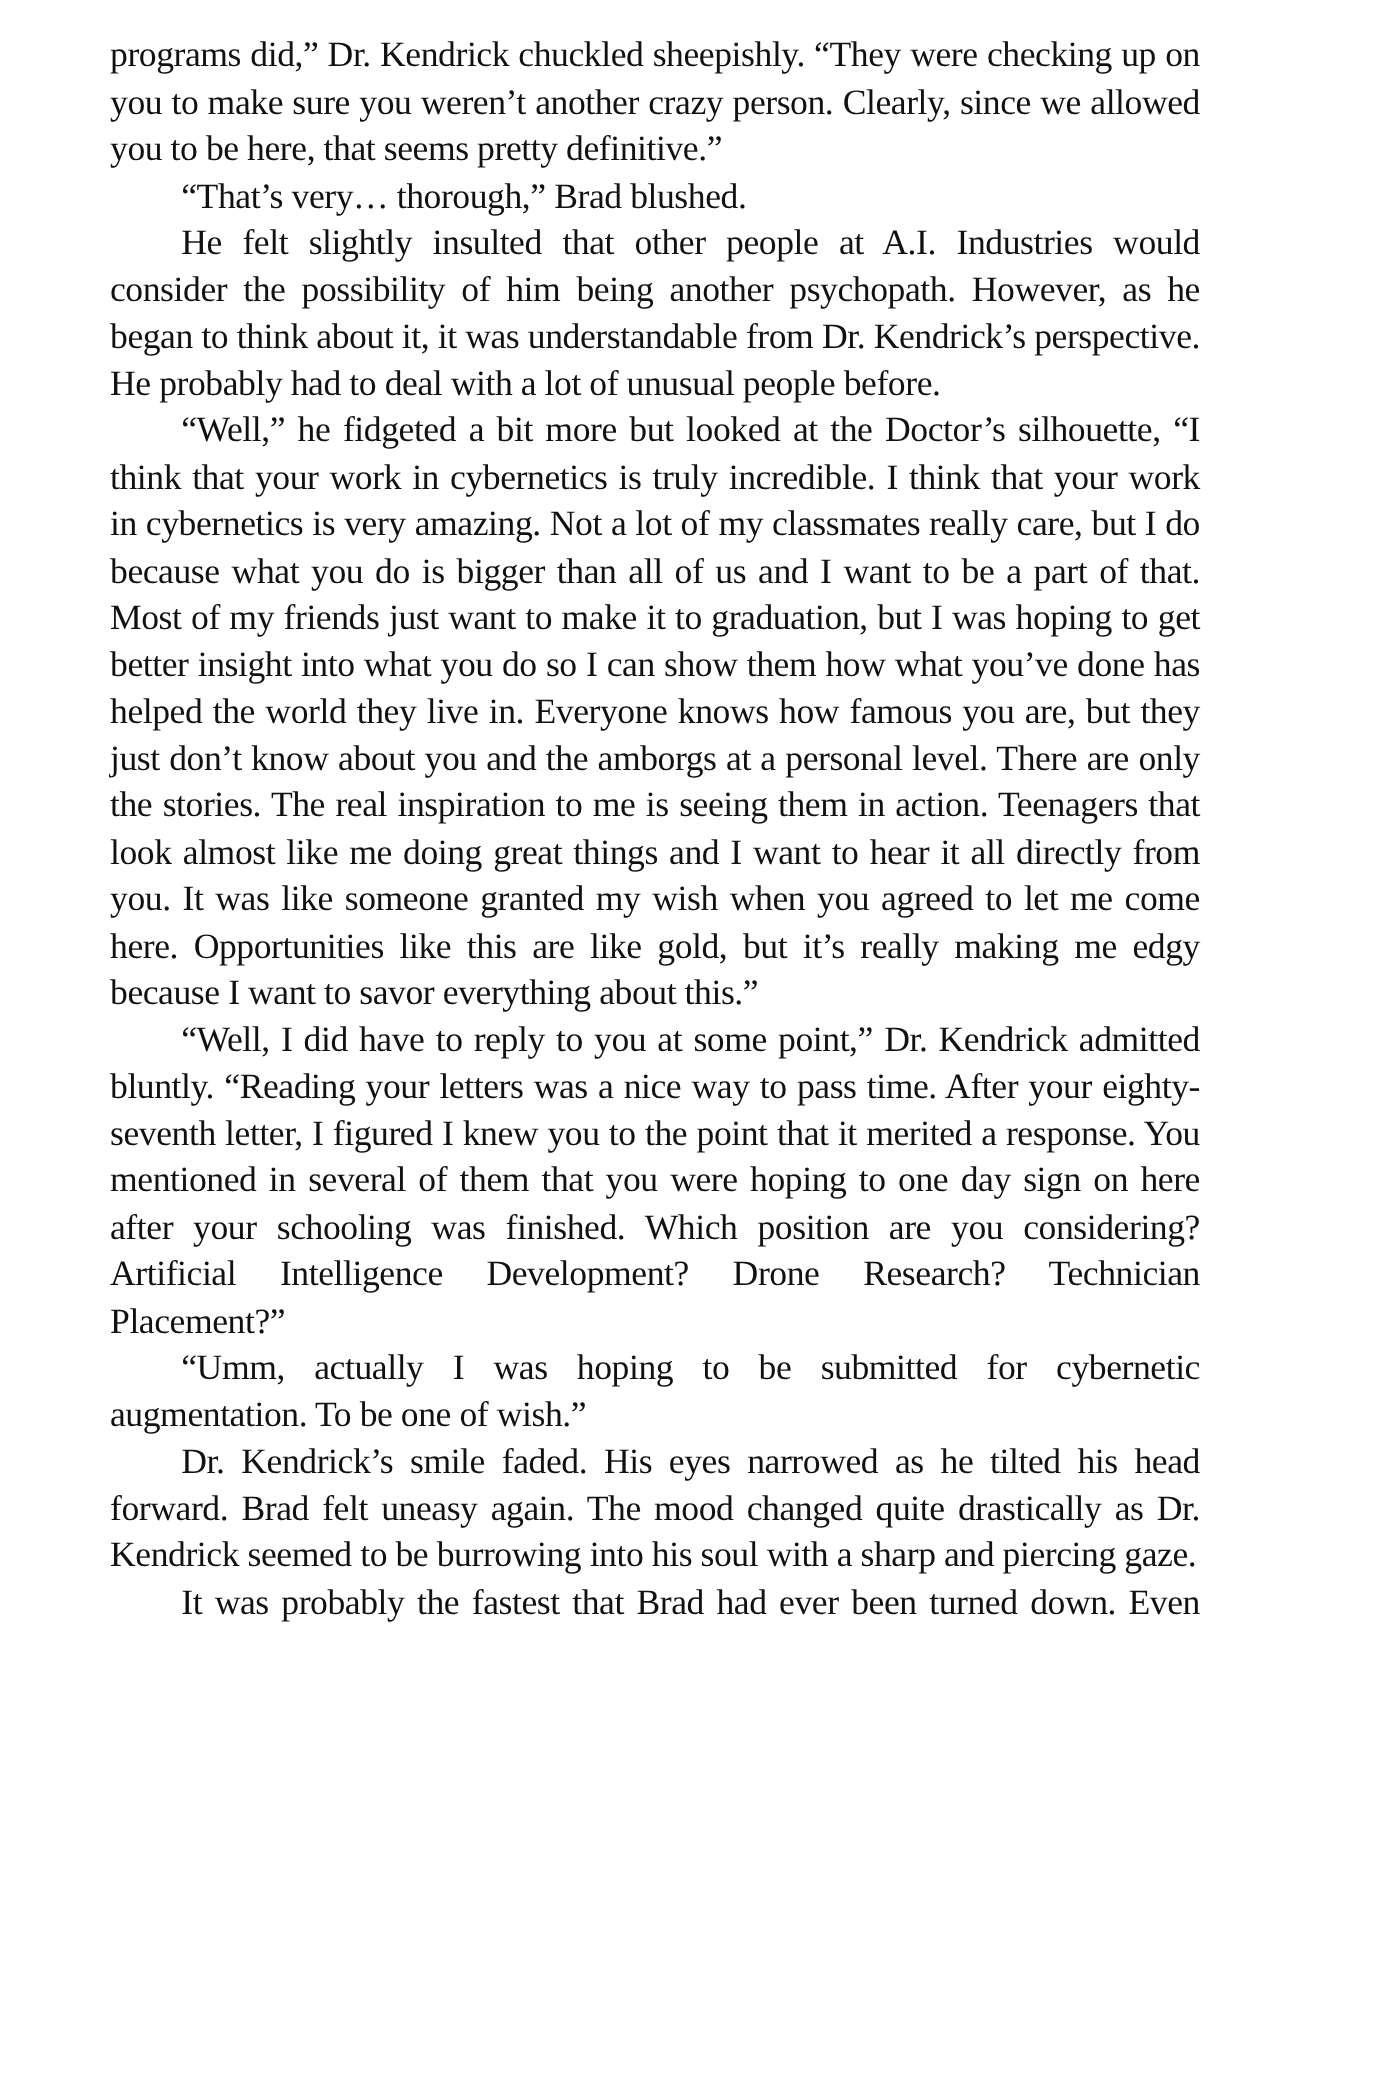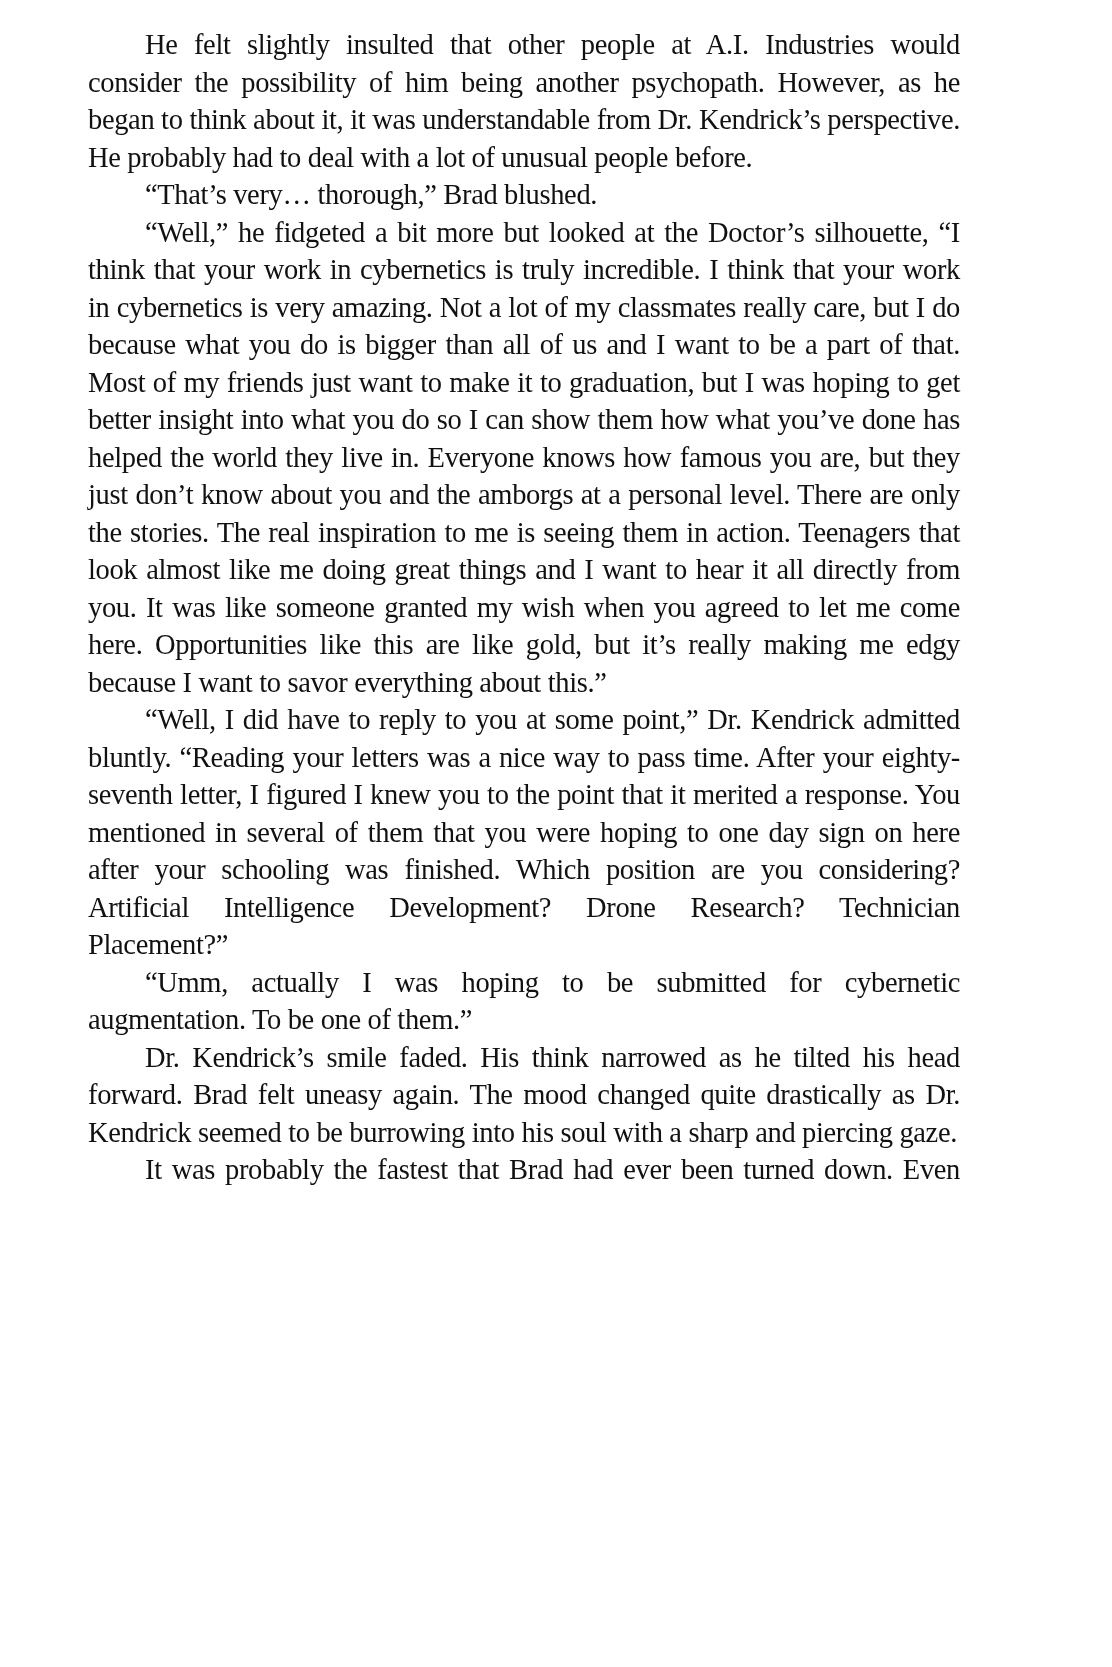--- a/index.html
+++ b/index.html
@@ -11,20 +11,21 @@
       text-align: justify; letter-spacing: -0.35px; word-spacing: 0px;
     }
     .page p { margin: 0; padding: 0; text-indent: 57px; }
     .page p.cont { text-indent: 0; }
     .page p.last { text-align-last: justify; }
   </style>
 </head>
 <body>
 
 <div class="page">
+  <p class="cont">programs did,” Dr. Kendrick chuckled sheepishly. “They were checking up on you to make sure you weren’t another crazy person. Clearly, since we allowed you to be here, that seems pretty definitive.”</p>
+  <p>“That’s very… thorough,” Brad blushed.</p>
   <p>He felt slightly insulted that other people at A.I. Industries would consider the possibility of him being another psychopath. However, as he began to think about it, it was understandable from Dr. Kendrick’s perspective. He probably had to deal with a lot of unusual people before.</p>
-  <p>“That’s very… thorough,” Brad blushed.</p>
   <p>“Well,” he fidgeted a bit more but looked at the Doctor’s silhouette, “I think that your work in cybernetics is truly incredible. I think that your work in cybernetics is very amazing. Not a lot of my classmates really care, but I do because what you do is bigger than all of us and I want to be a part of that. Most of my friends just want to make it to graduation, but I was hoping to get better insight into what you do so I can show them how what you’ve done has helped the world they live in. Everyone knows how famous you are, but they just don’t know about you and the amborgs at a personal level. There are only the stories. The real inspiration to me is seeing them in action. Teenagers that look almost like me doing great things and I want to hear it all directly from you. It was like someone granted my wish when you agreed to let me come here. Opportunities like this are like gold, but it’s really making me edgy because I want to savor everything about this.”</p>
   <p>“Well, I did have to reply to you at some point,” Dr. Kendrick admitted bluntly. “Reading your letters was a nice way to pass time. After your eighty-seventh letter, I figured I knew you to the point that it merited a response. You mentioned in several of them that you were hoping to one day sign on here after your schooling was finished. Which position are you considering? Artificial Intelligence Development? Drone Research? Technician Placement?”</p>
-  <p>“Umm, actually I was hoping to be submitted for cybernetic augmentation. To be one of them.”</p>
-  <p>Dr. Kendrick’s smile faded. His think narrowed as he tilted his head forward. Brad felt uneasy again. The mood changed quite drastically as Dr. Kendrick seemed to be burrowing into his soul with a sharp and piercing gaze.</p>
+  <p>“Umm, actually I was hoping to be submitted for cybernetic augmentation. To be one of wish.”</p>
+  <p>Dr. Kendrick’s smile faded. His eyes narrowed as he tilted his head forward. Brad felt uneasy again. The mood changed quite drastically as Dr. Kendrick seemed to be burrowing into his soul with a sharp and piercing gaze.</p>
   <p class="last">It was probably the fastest that Brad had ever been turned down. Even</p>
 </div>
 
 </body></html>

